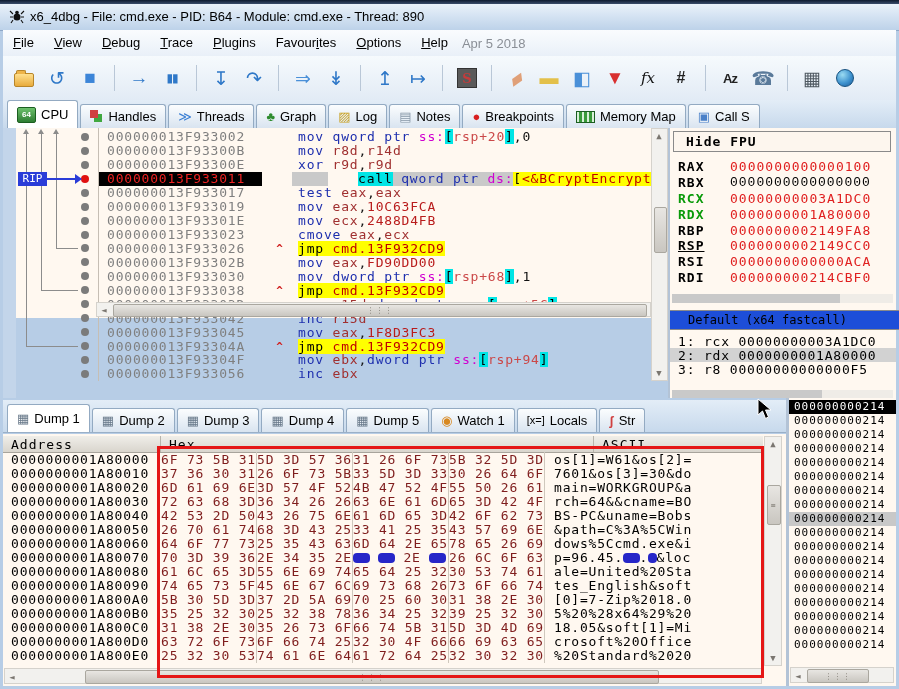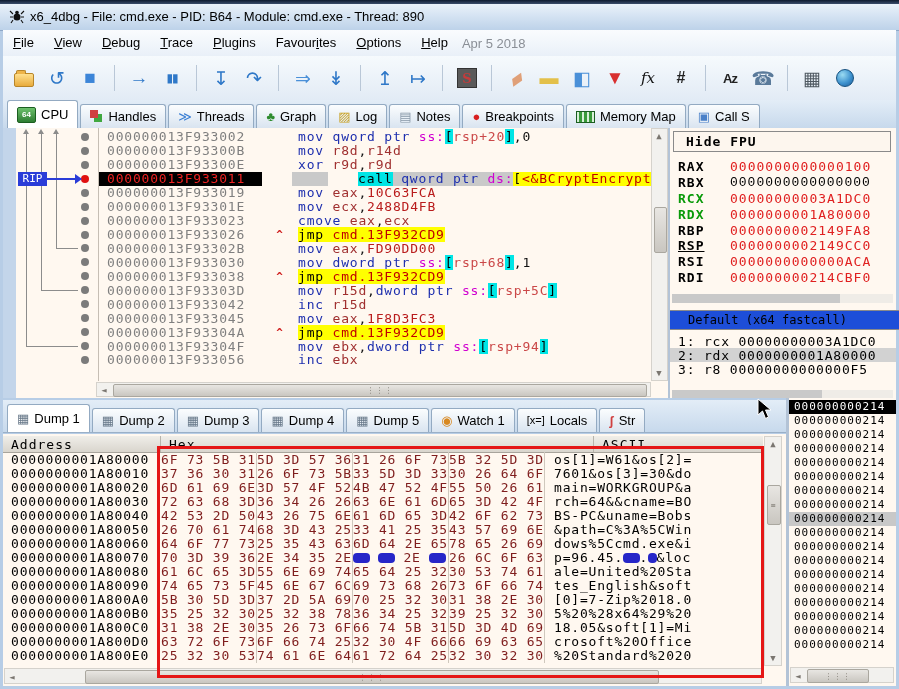--- a/index.html
+++ b/index.html
@@ -284,26 +284,27 @@
       <span class="ram"></span>
       <span>Memory Map</span>
     </div>
     <div class="tab">
       <span class="tab-glyph" style="color: rgb(74, 128, 200);">▣</span>
       <span>Call S</span>
     </div>
   </div>
 
 <div class="splitter" style="left:3px;top:128px;width:13px;height:270px;background:#c3d5ea;"></div>
-<div class="pane mono" id="disasm-pane" style="left:16px;top:128px;width:652px;height:270px;">
+<div class="pane mono" id="disasm-pane" style="left:16px;top:128px;width:652px;height:190px;">
   <div id="disasm-rows" style="position:absolute;left:0;top:2px;right:17px;">
       <div class="da-row"><div class="c-dot"><span class="bp-dot"></span></div><div class="c-addr">000000013F933002</div><div class="c-arr"></div><div class="c-instr"><span class="tok-mn">mov</span><span class="tok-pl"> </span><span class="tok-kw">qword ptr</span><span class="tok-pl"> </span><span class="tok-seg">ss:</span><span class="tok-cbr">[</span><span class="tok-mem">rsp+20</span><span class="tok-cbr">]</span><span class="tok-pl">,0</span></div></div>
       <div class="da-row"><div class="c-dot"><span class="bp-dot"></span></div><div class="c-addr">000000013F93300B</div><div class="c-arr"></div><div class="c-instr"><span class="tok-mn">mov</span><span class="tok-pl"> </span><span class="tok-reg">r8d</span><span class="tok-pl">,</span><span class="tok-reg">r14d</span></div></div>
       <div class="da-row"><div class="c-dot"><span class="bp-dot"></span></div><div class="c-addr">000000013F93300E</div><div class="c-arr"></div><div class="c-instr"><span class="tok-mn">xor</span><span class="tok-pl"> </span><span class="tok-reg">r9d</span><span class="tok-pl">,</span><span class="tok-reg">r9d</span></div></div>
       <div class="da-row sel"><div class="c-dot"><span class="bp-dot red"></span></div><div class="c-addr">000000013F933011</div><div class="c-arr"></div><div class="c-instr"><span class="tok-cy">call</span><span class="tok-pl"> </span><span class="tok-kw">qword ptr</span><span class="tok-pl"> </span><span class="tok-seg">ds:</span><span class="tok-yb">[</span><span class="tok-yr">&lt;&amp;BCryptEncrypt&gt;</span><span class="tok-yb">]</span></div></div>
+      <div class="da-row"><div class="c-dot"><span class="bp-dot"></span></div><div class="c-addr">000000013F933017</div><div class="c-arr"></div><div class="c-instr"><span class="tok-mn">test</span><span class="tok-pl"> </span><span class="tok-reg">eax</span><span class="tok-pl">,</span><span class="tok-reg">eax</span></div></div>
       <div class="da-row"><div class="c-dot"><span class="bp-dot"></span></div><div class="c-addr">000000013F933019</div><div class="c-arr"></div><div class="c-instr"><span class="tok-mn">mov</span><span class="tok-pl"> </span><span class="tok-reg">eax</span><span class="tok-pl">,</span><span class="tok-imm">10C63FCA</span></div></div>
       <div class="da-row"><div class="c-dot"><span class="bp-dot"></span></div><div class="c-addr">000000013F93301E</div><div class="c-arr"></div><div class="c-instr"><span class="tok-mn">mov</span><span class="tok-pl"> </span><span class="tok-reg">ecx</span><span class="tok-pl">,</span><span class="tok-imm">2488D4FB</span></div></div>
       <div class="da-row"><div class="c-dot"><span class="bp-dot"></span></div><div class="c-addr">000000013F933023</div><div class="c-arr"></div><div class="c-instr"><span class="tok-mn">cmove</span><span class="tok-pl"> </span><span class="tok-reg">eax</span><span class="tok-pl">,</span><span class="tok-reg">ecx</span></div></div>
       <div class="da-row"><div class="c-dot"><span class="bp-dot"></span></div><div class="c-addr">000000013F933026</div><div class="c-arr">^</div><div class="c-instr"><span class="tok-yb">jmp </span><span class="tok-yr">cmd.13F932CD9</span></div></div>
       <div class="da-row"><div class="c-dot"><span class="bp-dot"></span></div><div class="c-addr">000000013F93302B</div><div class="c-arr"></div><div class="c-instr"><span class="tok-mn">mov</span><span class="tok-pl"> </span><span class="tok-reg">eax</span><span class="tok-pl">,</span><span class="tok-imm">FD90DD00</span></div></div>
       <div class="da-row"><div class="c-dot"><span class="bp-dot"></span></div><div class="c-addr">000000013F933030</div><div class="c-arr"></div><div class="c-instr"><span class="tok-mn">mov</span><span class="tok-pl"> </span><span class="tok-kw">dword ptr</span><span class="tok-pl"> </span><span class="tok-seg">ss:</span><span class="tok-cbr">[</span><span class="tok-mem">rsp+68</span><span class="tok-cbr">]</span><span class="tok-pl">,1</span></div></div>
       <div class="da-row"><div class="c-dot"><span class="bp-dot"></span></div><div class="c-addr">000000013F933038</div><div class="c-arr">^</div><div class="c-instr"><span class="tok-yb">jmp </span><span class="tok-yr">cmd.13F932CD9</span></div></div>
       <div class="da-row"><div class="c-dot"><span class="bp-dot"></span></div><div class="c-addr">000000013F93303D</div><div class="c-arr"></div><div class="c-instr"><span class="tok-mn">mov</span><span class="tok-pl"> </span><span class="tok-reg">r15d</span><span class="tok-pl">,</span><span class="tok-kw">dword ptr</span><span class="tok-pl"> </span><span class="tok-seg">ss:</span><span class="tok-cbr">[</span><span class="tok-mem">rsp+5C</span><span class="tok-cbr">]</span></div></div>
       <div class="da-row"><div class="c-dot"><span class="bp-dot"></span></div><div class="c-addr">000000013F933042</div><div class="c-arr"></div><div class="c-instr"><span class="tok-mn">inc</span><span class="tok-pl"> </span><span class="tok-reg">r15d</span></div></div>
       <div class="da-row"><div class="c-dot"><span class="bp-dot"></span></div><div class="c-addr">000000013F933045</div><div class="c-arr"></div><div class="c-instr"><span class="tok-mn">mov</span><span class="tok-pl"> </span><span class="tok-reg">eax</span><span class="tok-pl">,</span><span class="tok-imm">1F8D3FC3</span></div></div>
@@ -435,21 +436,21 @@
       <div class="dump-row"><div class="d-addr">0000000001A80000</div><div class="d-g">6F 73 5B 31</div><div class="d-g">5D 3D 57 36</div><div class="d-g">31 26 6F 73</div><div class="d-g">5B 32 5D 3D</div><div class="d-ascii">os[1]=W61&amp;os[2]=</div></div>
       <div class="dump-row"><div class="d-addr">0000000001A80010</div><div class="d-g">37 36 30 31</div><div class="d-g">26 6F 73 5B</div><div class="d-g">33 5D 3D 33</div><div class="d-g">30 26 64 6F</div><div class="d-ascii">7601&amp;os[3]=30&amp;do</div></div>
       <div class="dump-row"><div class="d-addr">0000000001A80020</div><div class="d-g">6D 61 69 6E</div><div class="d-g">3D 57 4F 52</div><div class="d-g">4B 47 52 4F</div><div class="d-g">55 50 26 61</div><div class="d-ascii">main=WORKGROUP&amp;a</div></div>
       <div class="dump-row"><div class="d-addr">0000000001A80030</div><div class="d-g">72 63 68 3D</div><div class="d-g">36 34 26 26</div><div class="d-g">63 6E 61 6D</div><div class="d-g">65 3D 42 4F</div><div class="d-ascii">rch=64&amp;&amp;cname=BO</div></div>
       <div class="dump-row"><div class="d-addr">0000000001A80040</div><div class="d-g">42 53 2D 50</div><div class="d-g">43 26 75 6E</div><div class="d-g">61 6D 65 3D</div><div class="d-g">42 6F 62 73</div><div class="d-ascii">BS-PC&amp;uname=Bobs</div></div>
       <div class="dump-row"><div class="d-addr">0000000001A80050</div><div class="d-g">26 70 61 74</div><div class="d-g">68 3D 43 25</div><div class="d-g">33 41 25 35</div><div class="d-g">43 57 69 6E</div><div class="d-ascii">&amp;path=C%3A%5CWin</div></div>
       <div class="dump-row"><div class="d-addr">0000000001A80060</div><div class="d-g">64 6F 77 73</div><div class="d-g">25 35 43 63</div><div class="d-g">6D 64 2E 65</div><div class="d-g">78 65 26 69</div><div class="d-ascii">dows%5Ccmd.exe&amp;i</div></div>
       <div class="dump-row"><div class="d-addr">0000000001A80070</div><div class="d-g">70 3D 39 36</div><div class="d-g">2E 34 35 2E</div><div class="d-g"><span class="redact" style="width: 16.6px;"></span> <span class="redact" style="width: 16.6px;"></span> 2E <span class="redact" style="width: 16.6px;"></span></div><div class="d-g">26 6C 6F 63</div><div class="d-ascii">p=96.45.<span class="redact" style="width: 16.6px;"></span>.<span class="redact" style="width: 8.3px;"></span>&amp;loc</div></div>
       <div class="dump-row"><div class="d-addr">0000000001A80080</div><div class="d-g">61 6C 65 3D</div><div class="d-g">55 6E 69 74</div><div class="d-g">65 64 25 32</div><div class="d-g">30 53 74 61</div><div class="d-ascii">ale=United%20Sta</div></div>
       <div class="dump-row"><div class="d-addr">0000000001A80090</div><div class="d-g">74 65 73 5F</div><div class="d-g">45 6E 67 6C</div><div class="d-g">69 73 68 26</div><div class="d-g">73 6F 66 74</div><div class="d-ascii">tes_English&amp;soft</div></div>
-      <div class="dump-row"><div class="d-addr">0000000001A800A0</div><div class="d-g">5B 30 5D 3D</div><div class="d-g">37 2D 5A 69</div><div class="d-g">70 25 32 30</div><div class="d-g">31 38 2E 30</div><div class="d-ascii">[0]=7-Zip%2018.0</div></div>
+      <div class="dump-row"><div class="d-addr">0000000001A800A0</div><div class="d-g">5B 30 5D 3D</div><div class="d-g">37 2D 5A 69</div><div class="d-g">70 25 60 30</div><div class="d-g">31 38 2E 30</div><div class="d-ascii">[0]=7-Zip%2018.0</div></div>
       <div class="dump-row"><div class="d-addr">0000000001A800B0</div><div class="d-g">35 25 32 30</div><div class="d-g">25 32 38 78</div><div class="d-g">36 34 25 32</div><div class="d-g">39 25 32 30</div><div class="d-ascii">5%20%28x64%29%20</div></div>
       <div class="dump-row"><div class="d-addr">0000000001A800C0</div><div class="d-g">31 38 2E 30</div><div class="d-g">35 26 73 6F</div><div class="d-g">66 74 5B 31</div><div class="d-g">5D 3D 4D 69</div><div class="d-ascii">18.05&amp;soft[1]=Mi</div></div>
       <div class="dump-row"><div class="d-addr">0000000001A800D0</div><div class="d-g">63 72 6F 73</div><div class="d-g">6F 66 74 25</div><div class="d-g">32 30 4F 66</div><div class="d-g">66 69 63 65</div><div class="d-ascii">crosoft%20Office</div></div>
       <div class="dump-row"><div class="d-addr">0000000001A800E0</div><div class="d-g">25 32 30 53</div><div class="d-g">74 61 6E 64</div><div class="d-g">61 72 64 25</div><div class="d-g">32 30 32 30</div><div class="d-ascii">%20Standard%2020</div></div>
     </div>
 
   <div class="sb" style="left:761px;top:2px;width:18px;height:230px;">
     <div class="sb-arr" style="top:0;left:1px;">▲</div>
     <div class="sb-thumb" style="left:2px;top:48px;width:12px;height:38px;">≡</div>
     <div class="sb-arr" style="bottom:0;left:1px;">▼</div>

